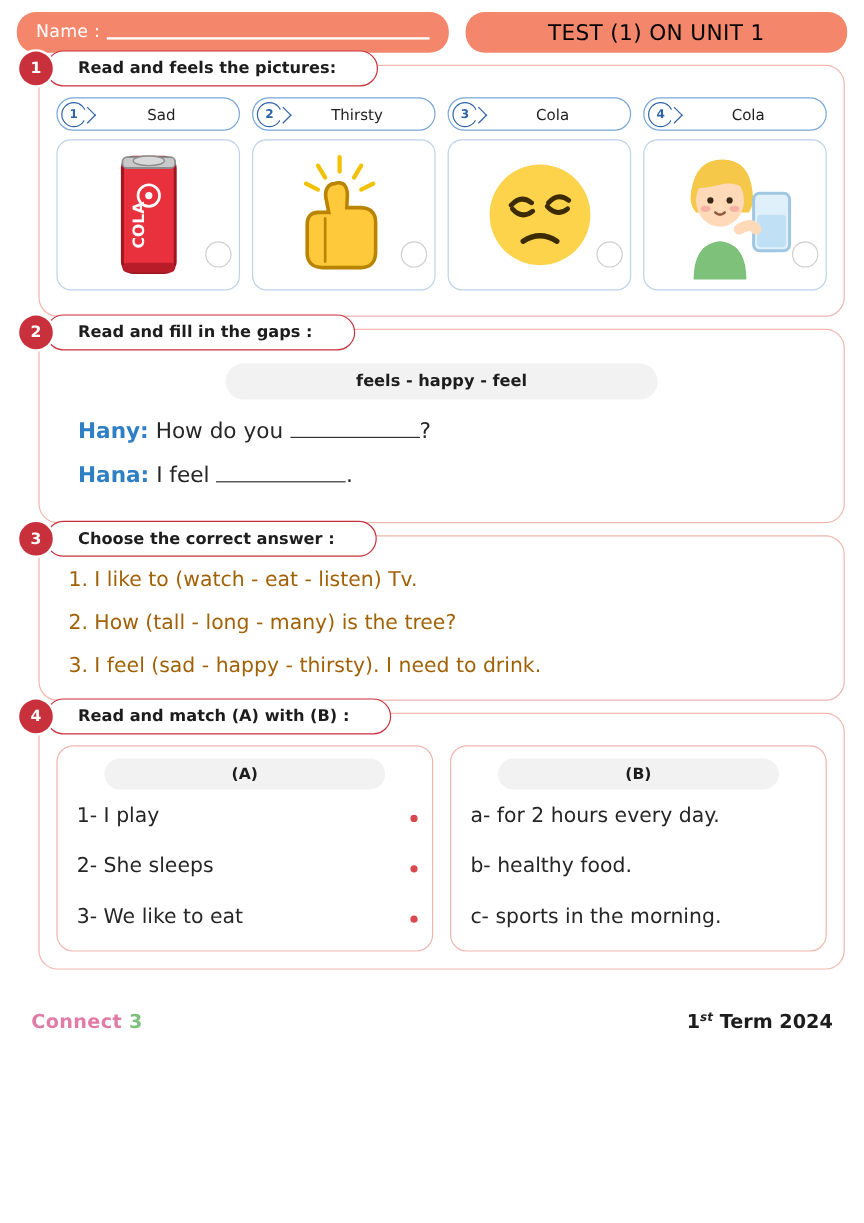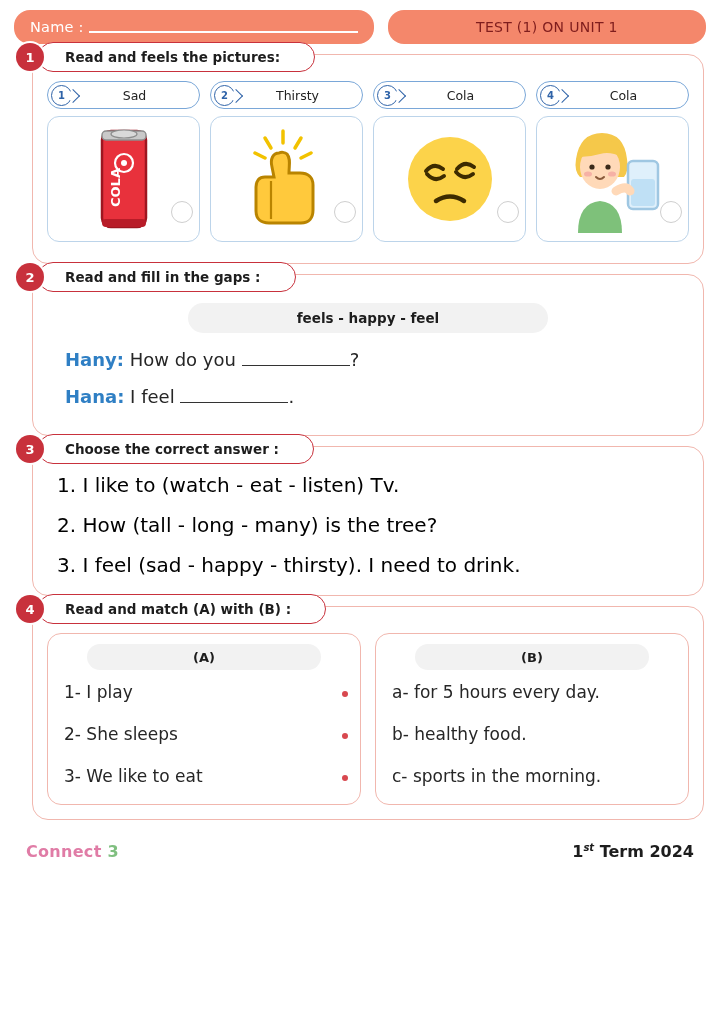--- a/index.html
+++ b/index.html
@@ -42,22 +42,22 @@
     margin-bottom: 2px;
   }
   .title-pill {
     flex: 1 1 46%;
     background: #f4876b;
     border-radius: 16px;
     height: 34px;
     display: flex;
     align-items: center;
     justify-content: center;
-    color: #7f1d1d;
-    font-size: 14px;
+    color: #000000;
+    font-size: 18px;
     letter-spacing: .3px;
   }
 
   
   .section { position: relative; margin: 10px 16px 0 16px; }
   .sec-box {
     border: 1.6px solid #f1b7ae;
     border-radius: 16px;
     padding: 26px 14px 14px 14px;
     margin-left: 16px;
@@ -165,21 +165,21 @@
   .dialog-line {
     font-size: 18px;
     color: #262626;
     margin: 16px 0 14px 18px;
     font-family: "DejaVu Sans", sans-serif;
   }
   .spk { color: #2f7fc4; font-weight: bold; }
   .blank { display: inline-block; border-bottom: 1.6px solid #333; width: 108px; }
 
   
-  .mcq { font-size: 20px; color: #000000; margin: 0 0 16px 10px; }
+  .mcq { font-size: 17px; color: #a16207; margin: 0 0 16px 10px; }
   .mcq:last-child { margin-bottom: 4px; }
 
   
   .match-wrap { display: flex; gap: 14px; }
   .match-col {
     flex: 1;
     border: 1.4px solid #f1b7ae;
     border-radius: 14px;
     padding: 10px 10px 12px 10px;
   }
@@ -394,21 +394,21 @@
             <span class="dot"></span>
           </div>
           <div class="match-item">
             <span>3- We like to eat</span>
             <span class="dot"></span>
           </div>
         </div>
 
         <div class="match-col">
           <div class="col-head">(B)</div>
-          <div class="match-item">a- for 5 hours every day.</div>
+          <div class="match-item">a- for 2 hours every day.</div>
           <div class="match-item">b- healthy food.</div>
           <div class="match-item">c- sports in the morning.</div>
         </div>
 
       </div>
     </div>
   </div>
 
   <div class="footer">
     <div class="brand">

